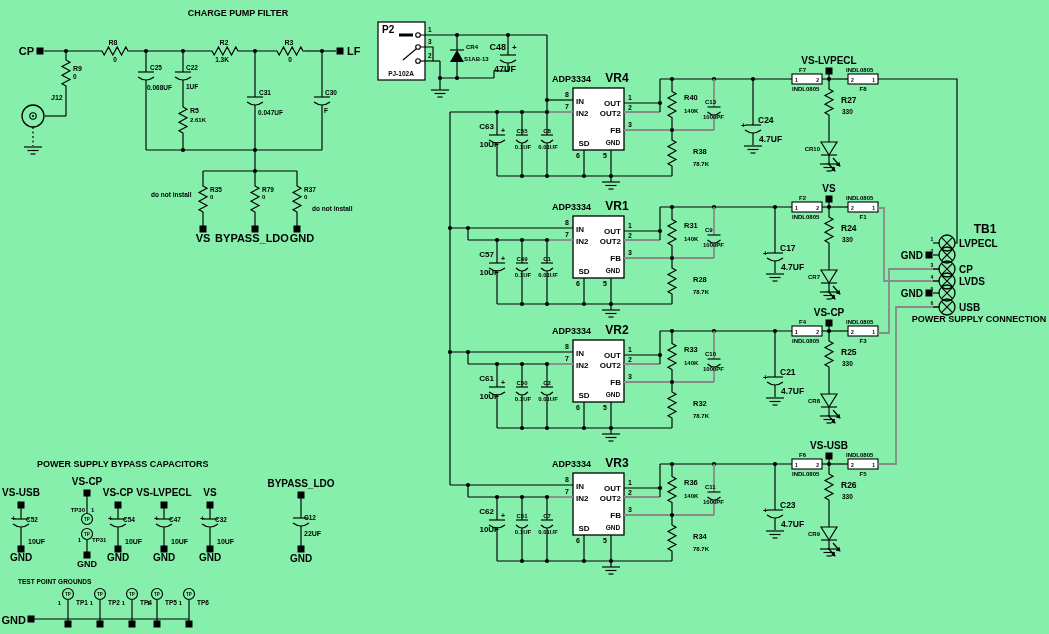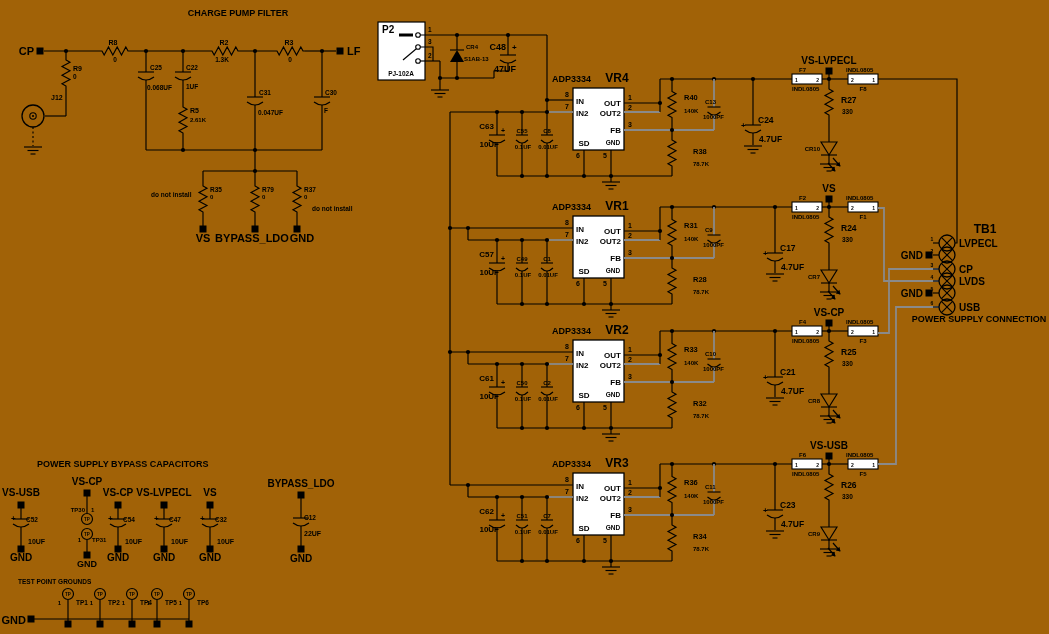--- a/index.html
+++ b/index.html
@@ -1,16 +1,16 @@
 <!DOCTYPE html>
 <html><head>
 <meta charset="utf-8">
 <style>
   html,body{margin:0;padding:0;background:#ffffff;}
-  #page{width:1049px;height:634px;background:#a16207;position:relative;overflow:hidden;text-align:right;}
+  #page{width:1049px;height:634px;background:#86efac;position:relative;overflow:hidden;text-align:right;}
   svg{display:block;font-family:"Liberation Sans", sans-serif;}
   text{font-family:"Liberation Sans", sans-serif;}
 </style>
 </head>
 <body>
 
 <div id="page">
   <svg id="s" width="1049" height="634" viewBox="0 0 1049 634">
       <text x="238" y="16" font-size="9" text-anchor="middle" font-weight="bold" fill="#000000">CHARGE PUMP FILTER</text>
       <text x="34" y="55" font-size="11" text-anchor="end" font-weight="bold" fill="#000000">CP</text>

